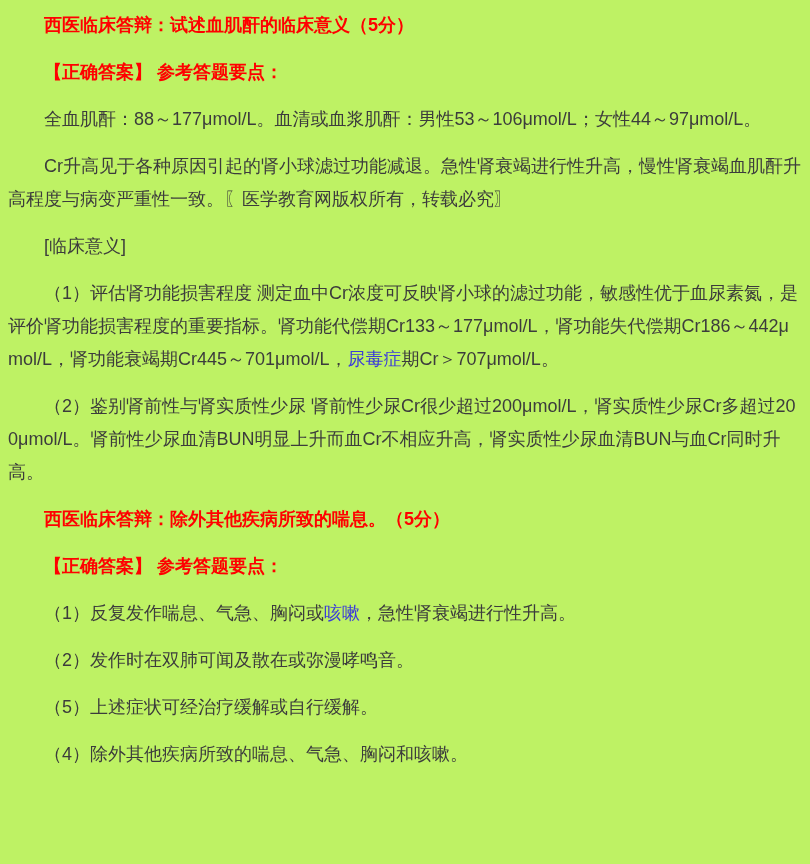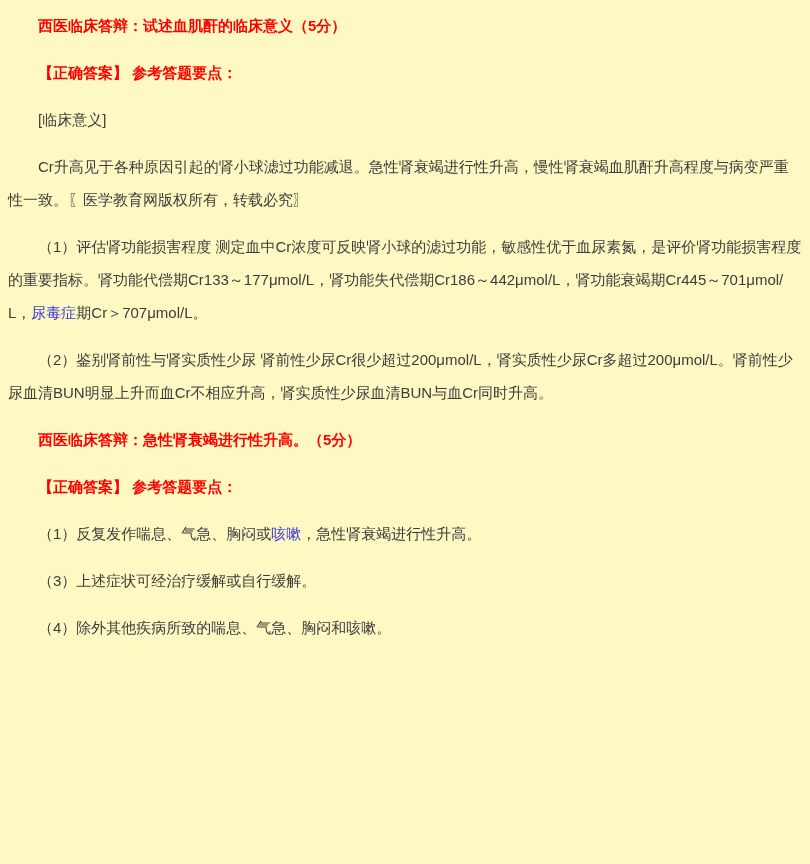--- a/index.html
+++ b/index.html
@@ -3,24 +3,24 @@
 <meta charset="utf-8">
 <style>
   html, body { margin: 0; padding: 0; background: #ffffff; }
   body { width: 810px; }
   .page {
     box-sizing: border-box;
     width: 810px;
     min-height: 864px;
     padding: 9px 8px 0 8px;
     font-family: "Liberation Sans", sans-serif;
-    font-size: 15px;
+    font-size: 18px;
     line-height: 33px;
     color: #3c3c3c;
-    background: #fef9c3;
+    background: #bef264;
   }
   .page p {
     margin: 14px 0;
     text-indent: 2em;
     word-break: break-all;
   }
   .page p:first-child { margin-top: 0; }
   .q-heading {
     color: #ff0000;
     font-weight: bold;
@@ -37,35 +37,37 @@
 </style>
 </head>
 <body>
 
 <div class="page">
 
   <p class="q-heading">西医临床答辩：试述血肌酐的临床意义（5分）</p>
 
   <p class="q-heading">【正确答案】 参考答题要点：</p>
 
+  <p>全血肌酐：88～177μmol/L。血清或血浆肌酐：男性53～106μmol/L；女性44～97μmol/L。</p>
+
+  <p>Cr升高见于各种原因引起的肾小球滤过功能减退。急性肾衰竭进行性升高，慢性肾衰竭血肌酐升高程度与病变严重性一致。〖医学教育网版权所有，转载必究〗</p>
 
   <p>[临床意义]</p>
-
-  <p>Cr升高见于各种原因引起的肾小球滤过功能减退。急性肾衰竭进行性升高，慢性肾衰竭血肌酐升高程度与病变严重性一致。〖医学教育网版权所有，转载必究〗</p>
 
   <p><span>（1）评估肾功能损害程度 测定血中Cr浓度可反映肾小球的滤过功能，敏感性优于血尿素氮，是评价肾功能损害程度的重要指标。肾功能代偿期Cr133～177μmol/L，肾功能失代偿期Cr186～442μmol/L，肾功能衰竭期Cr445～701μmol/L，</span><a class="inline-link" href="#">尿毒症</a><span>期Cr＞707μmol/L。</span></p>
 
   <p>（2）鉴别肾前性与肾实质性少尿 肾前性少尿Cr很少超过200μmol/L，肾实质性少尿Cr多超过200μmol/L。肾前性少尿血清BUN明显上升而血Cr不相应升高，肾实质性少尿血清BUN与血Cr同时升高。</p>
 
-  <p class="q-heading">西医临床答辩：急性肾衰竭进行性升高。（5分）</p>
+  <p class="q-heading">西医临床答辩：除外其他疾病所致的喘息。（5分）</p>
 
   <p class="q-heading">【正确答案】 参考答题要点：</p>
 
   <p><span>（1）反复发作喘息、气急、胸闷或</span><a class="inline-link" href="#">咳嗽</a><span>，急性肾衰竭进行性升高。</span></p>
 
+  <p>（2）发作时在双肺可闻及散在或弥漫哮鸣音。</p>
 
-  <p>（3）上述症状可经治疗缓解或自行缓解。</p>
+  <p>（5）上述症状可经治疗缓解或自行缓解。</p>
 
   <p>（4）除外其他疾病所致的喘息、气急、胸闷和咳嗽。</p>
 
 
 
 </div>
 
 </body></html>

